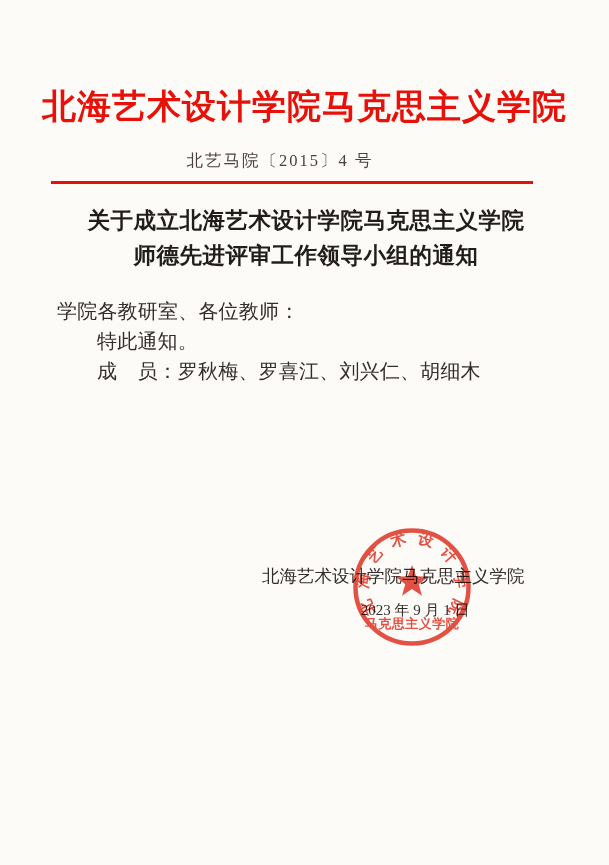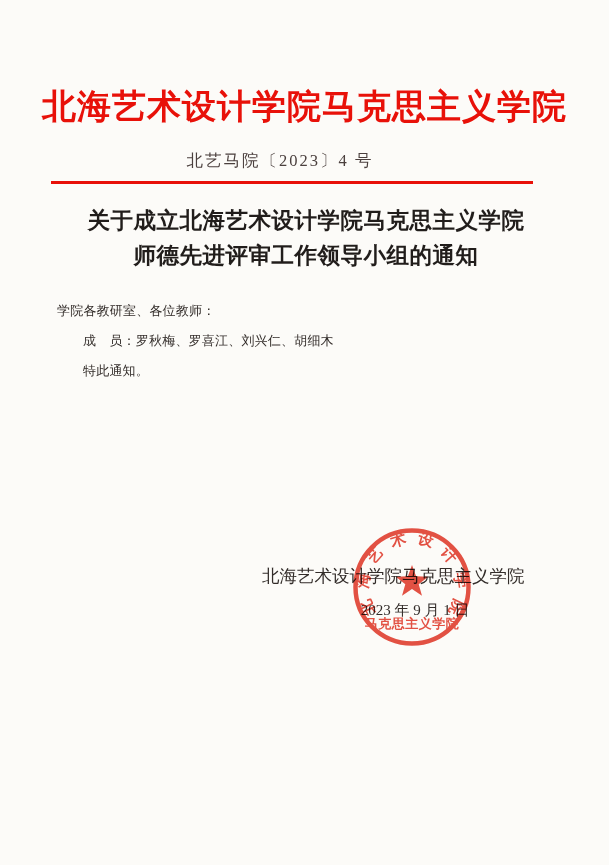--- a/index.html
+++ b/index.html
@@ -40,21 +40,21 @@
     text-align:center;
     font-family:"Liberation Sans", sans-serif;
     font-weight:bold;
     font-size:22.5px;
     line-height:35px;
     color:#211d1b;
     letter-spacing:0.5px;
   }
   .body-text {
     position:absolute; top:296px; left:57px; width:495px;
-    font-size:13px;
+    font-size:20px;
     line-height:30px;
     text-align:justify;
     letter-spacing:0.2px;
   }
   .indent { text-indent:2em; }
   .signature-org {
     position:absolute; top:561px; left:262px; width:262px;
     text-align:center;
     font-size:17.5px; line-height:30px;
     white-space:nowrap;
@@ -78,33 +78,33 @@
     fill:#e23a2b;
   }
 </style>
 </head>
 <body>
 
 <div class="page">
 
   <div class="letterhead">北海艺术设计学院马克思主义学院</div>
 
-  <div class="doc-number">北艺马院〔2023〕4 号</div>
+  <div class="doc-number">北艺马院〔2015〕4 号</div>
 
   <div class="red-rule"></div>
 
   <div class="doc-title">
     <div>关于成立北海艺术设计学院马克思主义学院</div>
     <div>师德先进评审工作领导小组的通知</div>
   </div>
 
   <div class="body-text">
     <div>学院各教研室、各位教师：</div>
+    <div class="indent">特此通知。</div>
     <div class="indent"><span>成　员：</span><span>罗秋梅、罗喜江、刘兴仁、胡细木</span></div>
-    <div class="indent">特此通知。</div>
   </div>
 
   <div class="signature-org">北海艺术设计学院马克思主义学院</div>
   <div class="signature-date">2023 年 9 月 1 日</div>
 
   <svg class="seal" viewBox="0 0 130 130" aria-hidden="true">
     <circle cx="65" cy="65" r="56.5" fill="none" stroke="#e23a2b" stroke-width="4.5"></circle>
     <polygon fill="#e23a2b" points="65,43 60.9,54.3 48.8,54.7 58.3,62.2 55,73.8 65,67 75,73.8 71.7,62.2 81.2,54.7 69.1,54.3"></polygon>
     <g font-size="15.5" text-anchor="middle">
       <text transform="translate(25.1,83.6) rotate(-115)">北</text>

